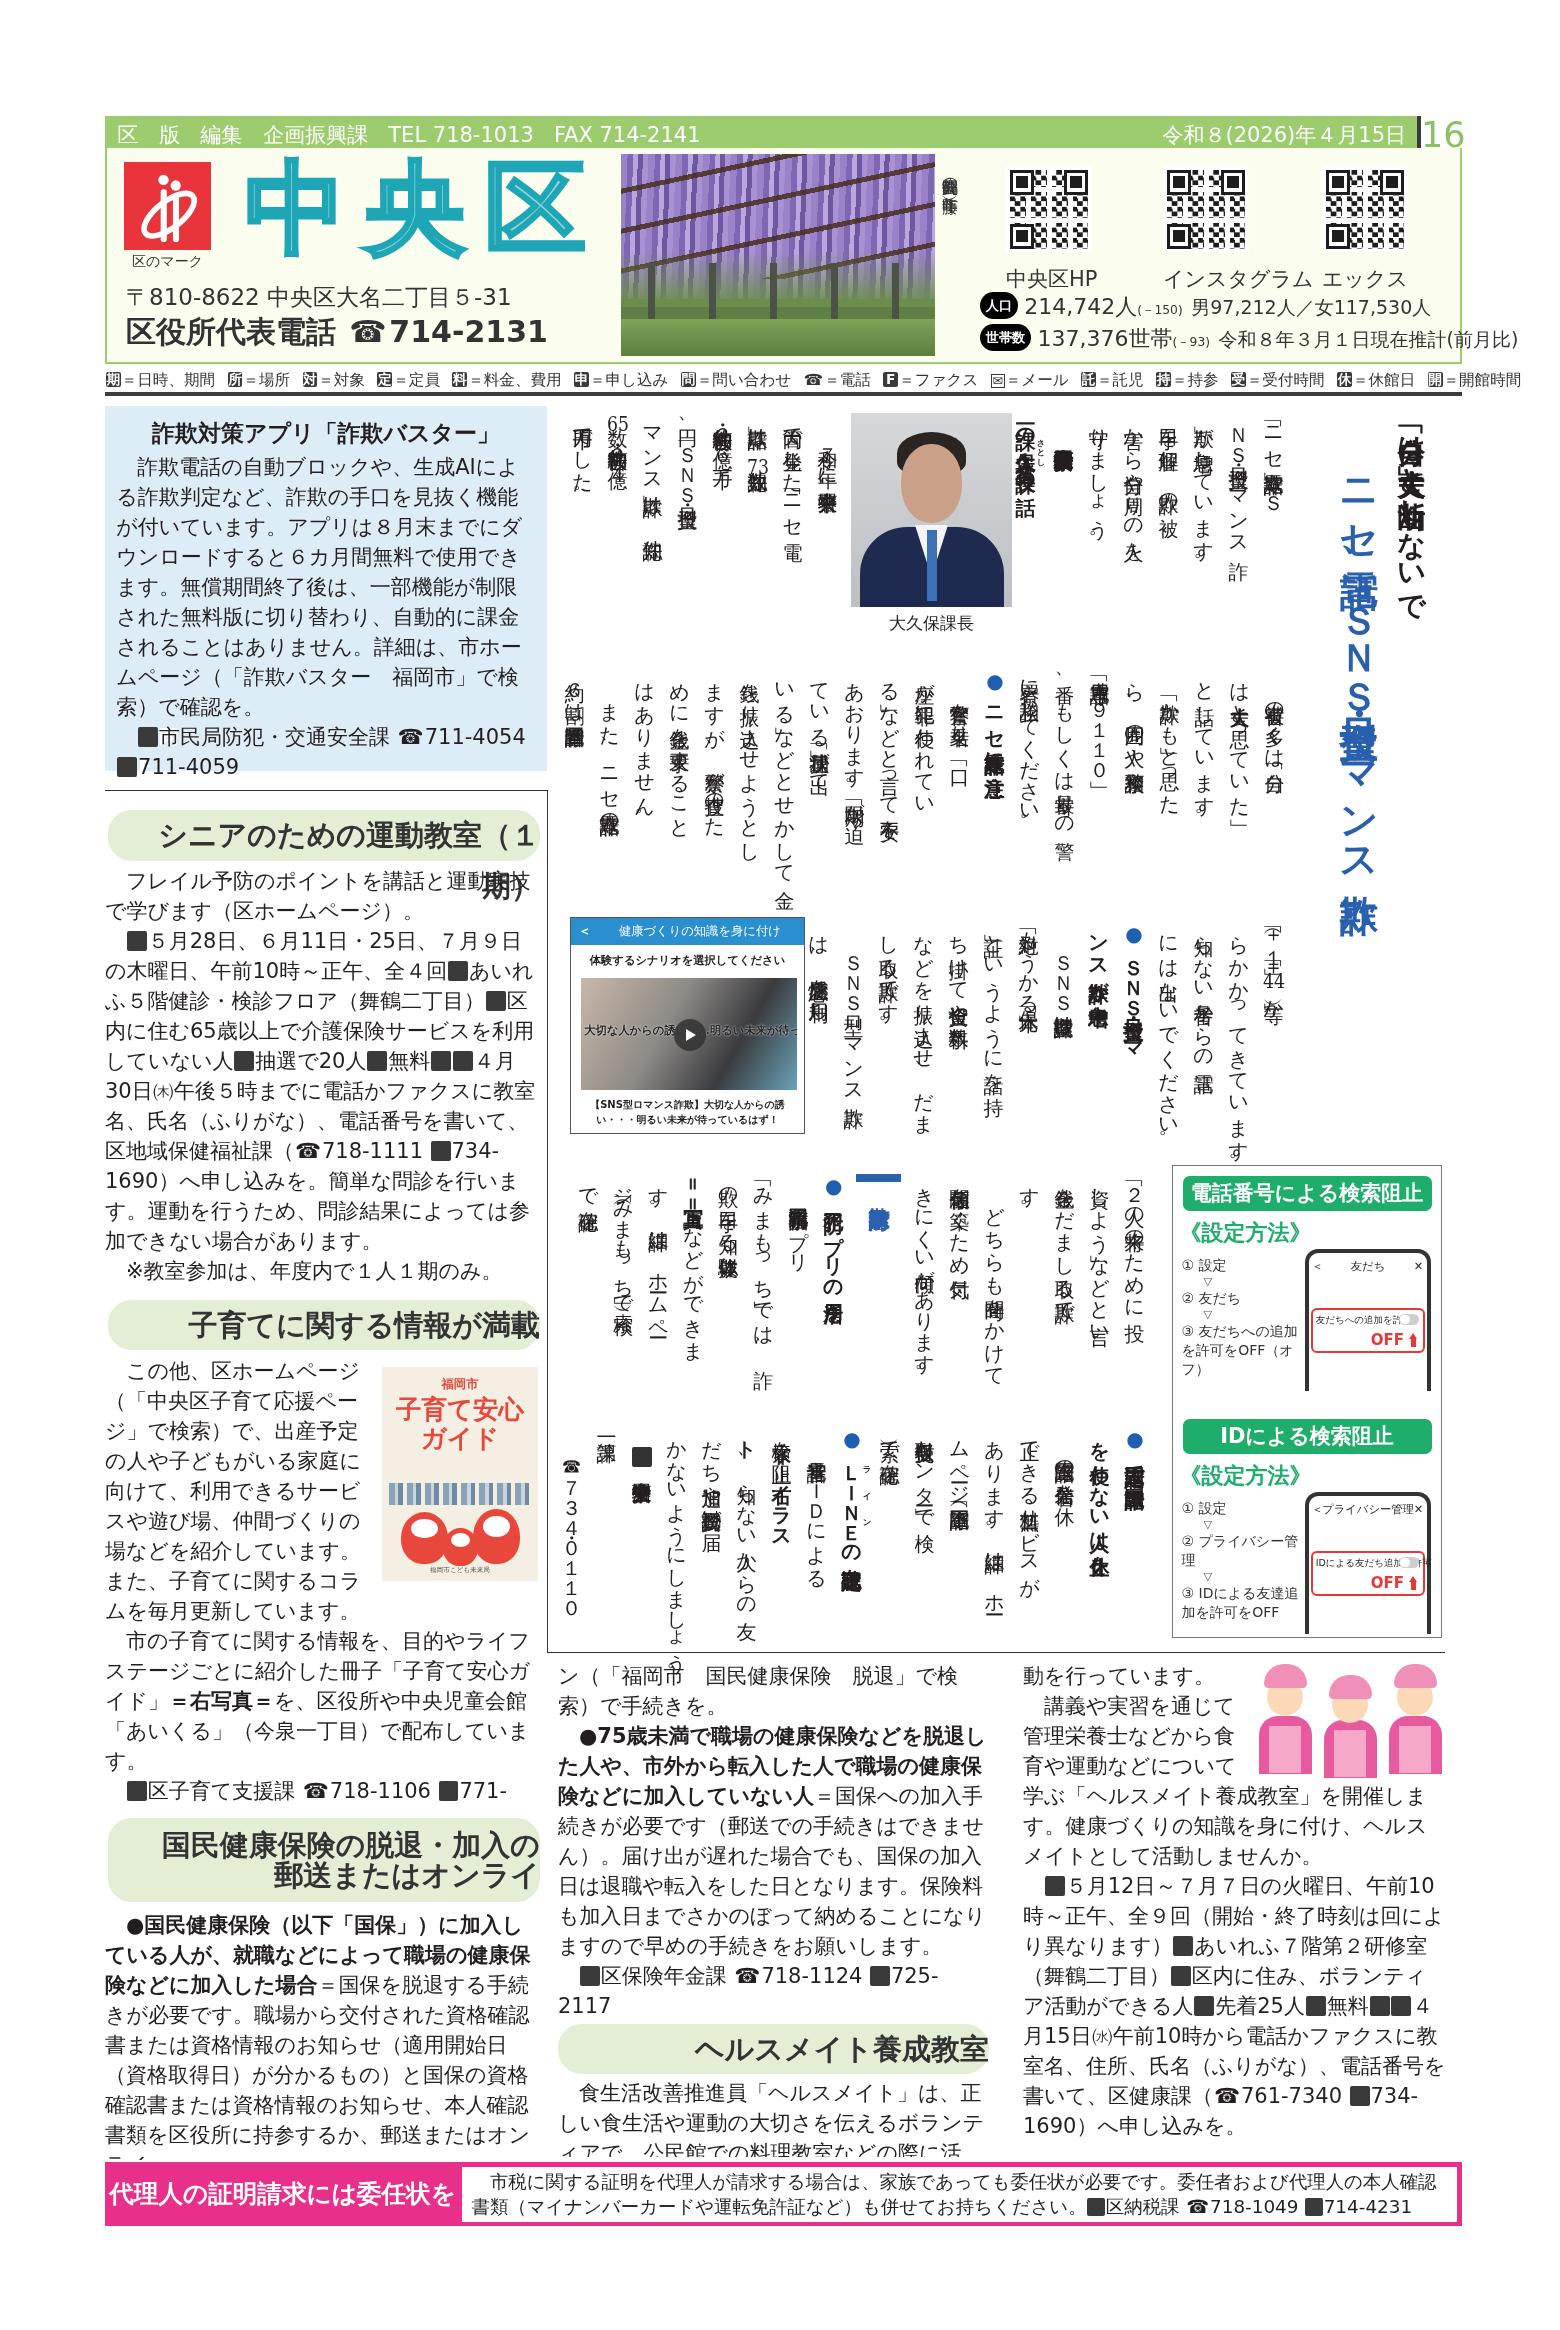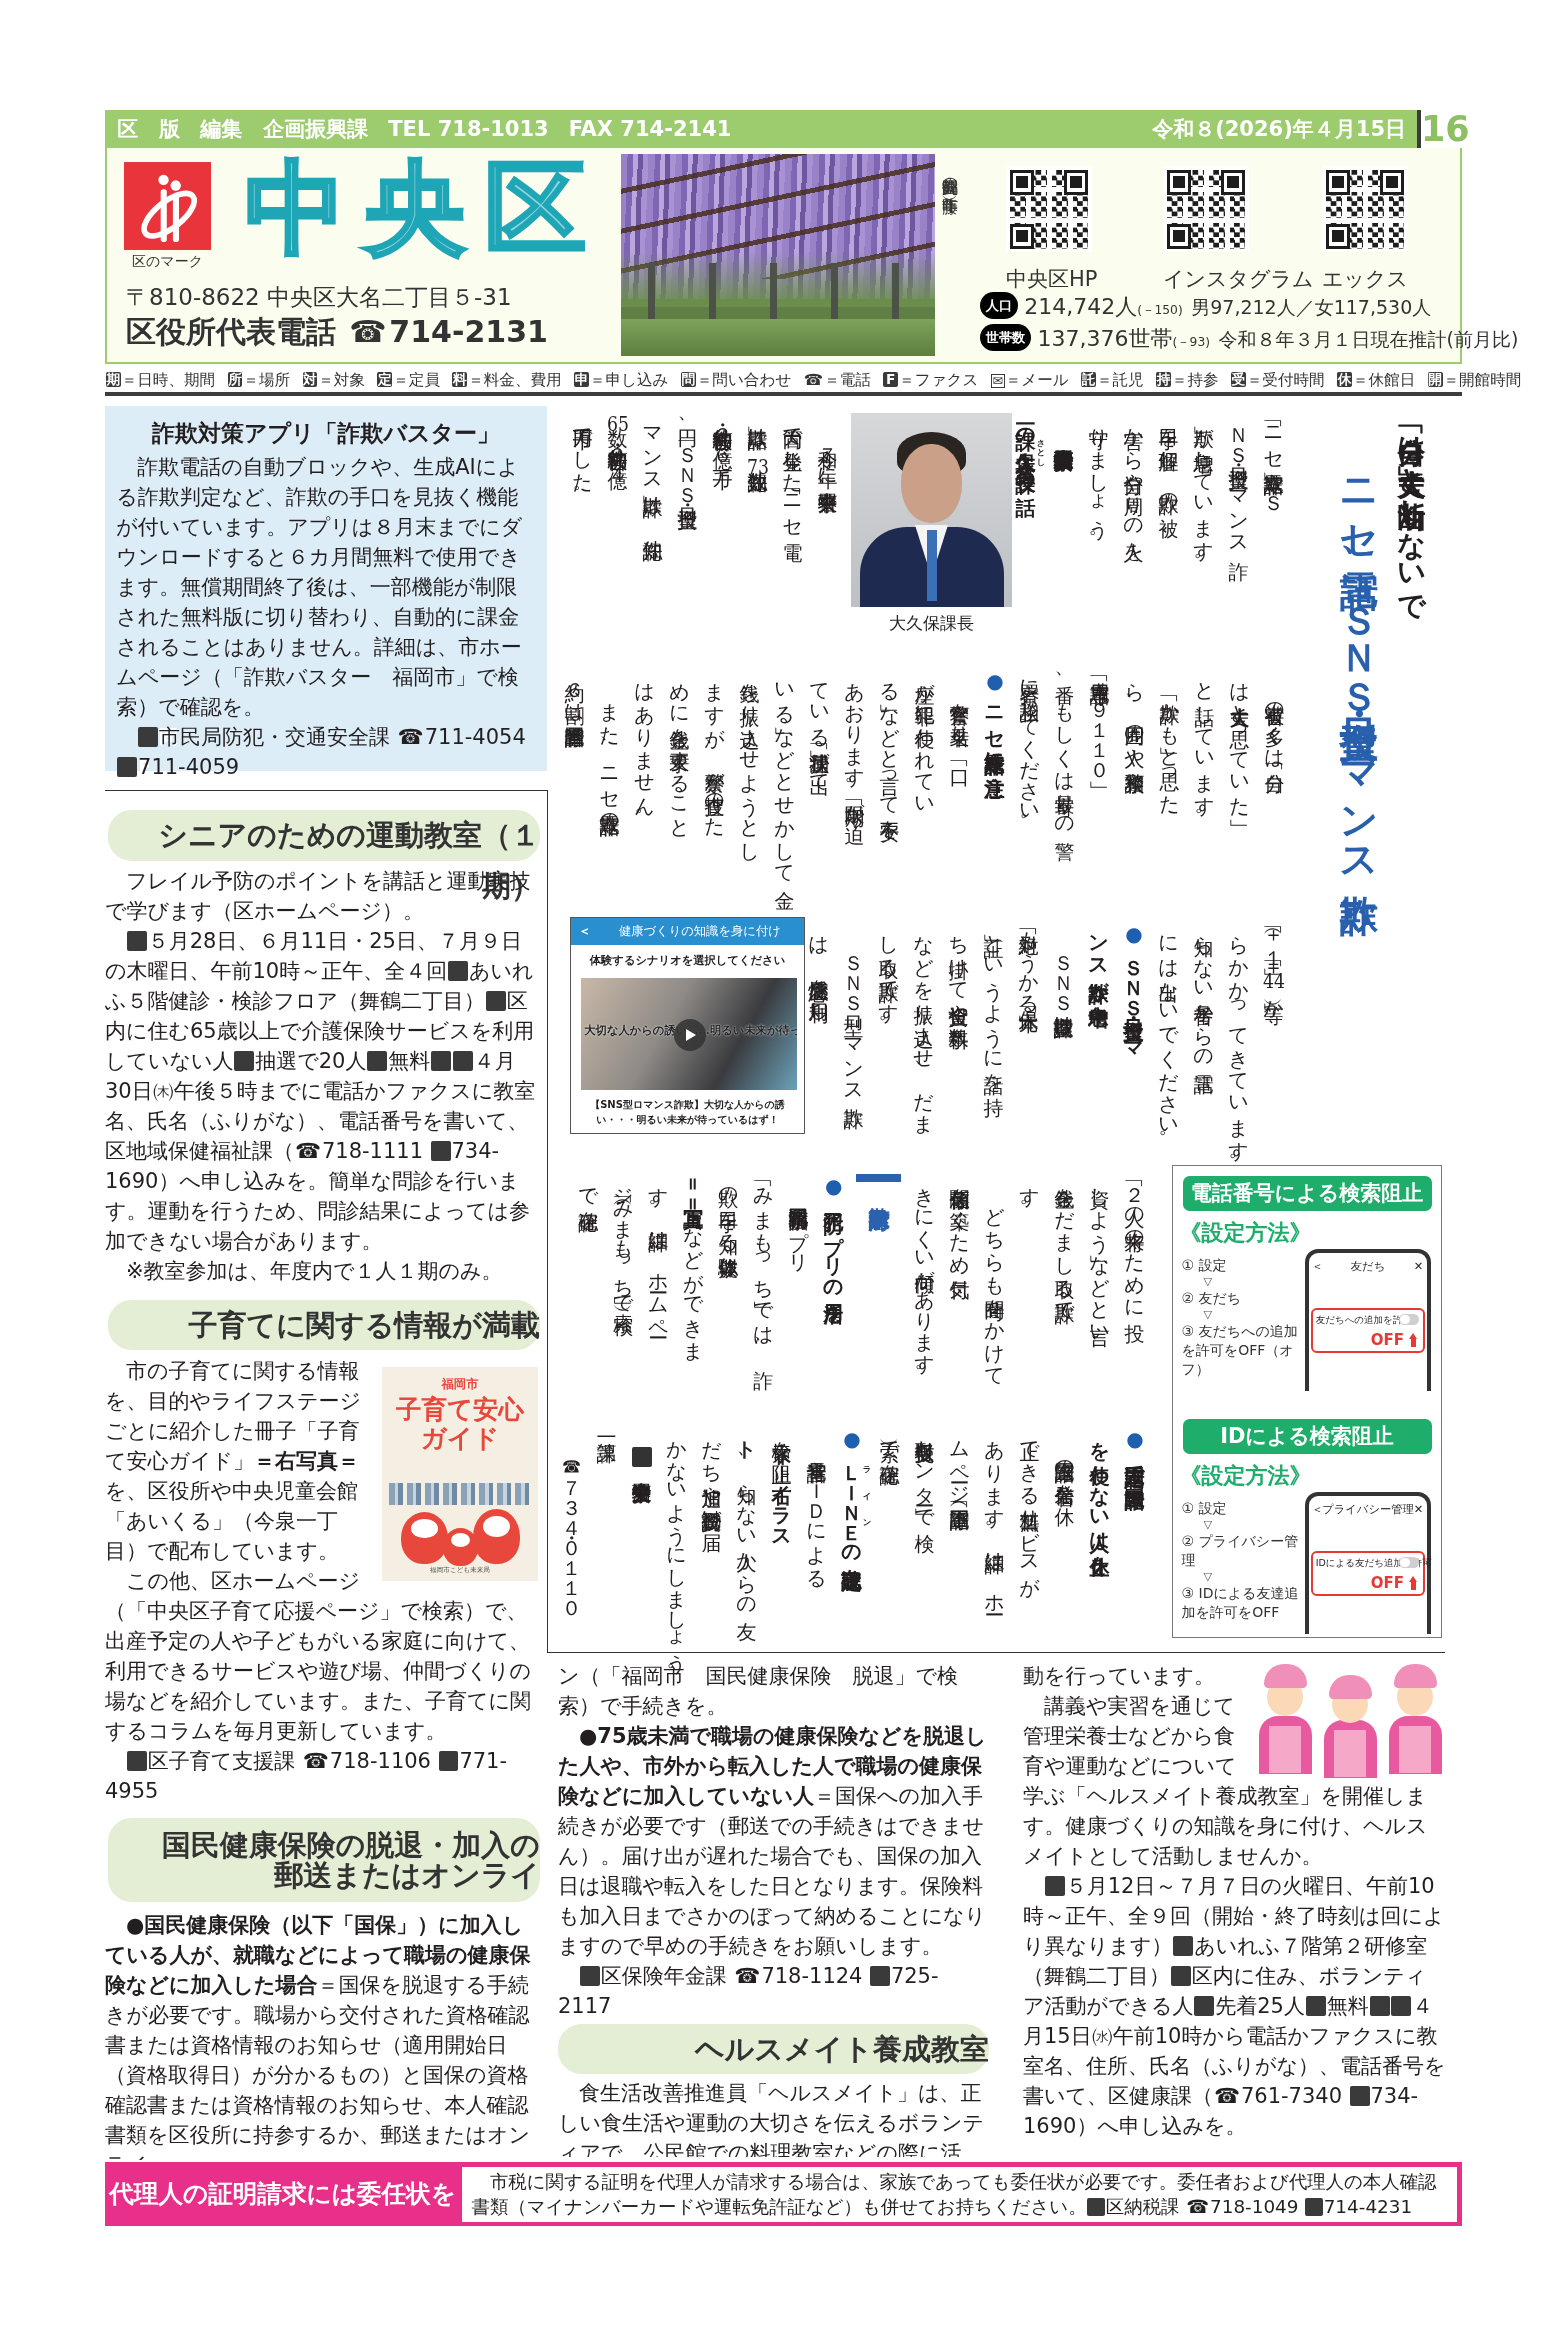--- a/index.html
+++ b/index.html
@@ -2,21 +2,21 @@
 <html lang="ja" style="font-size:7.6px"><head>
 <meta charset="utf-8">
 <style>
 *{box-sizing:border-box;}
 html,body{margin:0;padding:0;}
 body{width:1561px;height:2330px;position:relative;background:#ffffff;color:#231f20;font-family:"DejaVu Sans","Liberation Sans",sans-serif;overflow:hidden;}
 .abs{position:absolute;}
 p{margin:0;}
 
 
-#topbar{left:105px;top:110px;width:1357px;height:39px;background:#9dcc6f;color:#fff;font-weight:bold;font-size:21px;line-height:39px;padding-left:13px;}
+#topbar{left:105px;top:116px;width:1357px;height:39px;background:#9dcc6f;color:#fff;font-weight:normal;font-size:21px;line-height:39px;padding-left:13px;}
 #topbar .tb-left{position:absolute;left:12.3px;top:0;white-space:nowrap;}
 #topbar .tb-left span{margin-right:20px;}
 #topbar .tb-date{position:absolute;right:56px;top:0;white-space:nowrap;}
 #topbar .tb-page{position:absolute;right:0;top:0;width:45px;height:39px;background:#fff;border-left:4.3px solid #3b3b3b;color:#8cc063;font-size:35px;text-align:center;line-height:39px;}
 
 
 #mast{left:105px;top:148px;width:1357px;height:216px;background:#fbfdee;border:2.4px solid #9dcc6f;border-top:none;}
 #logo{left:17px;top:13.7px;width:87px;height:88px;}
 #logo-cap{left:17px;top:105px;width:87px;text-align:center;font-size:14px;color:#333;}
 #title{left:138px;top:3.8px;font-size:101px;line-height:113px;font-weight:bold;letter-spacing:19px;color:#8fd5dc;-webkit-text-stroke:3.3px #1fa6b6;white-space:nowrap;}
@@ -254,22 +254,22 @@
 <div id="child-text" class="htext">
   <div class="guide">
     <div class="g-pub">福岡市</div>
     <div class="g-title">子育て安心ガイド</div>
     <div class="g-sky"></div>
     <div class="g-dar" style="left:19px;top:145px;width:47px;height:52px"></div>
     <div class="g-dar" style="left:61px;top:161px;width:35px;height:38px"></div>
     <div class="g-dar" style="left:91px;top:142px;width:47px;height:55px"></div>
     <div class="g-foot">福岡市こども未来局</div>
   </div>
+  <p class="ind">この他、区ホームページ（「中央区子育て応援ページ」で検索）で、出産予定の人や子どもがいる家庭に向けて、利用できるサービスや遊び場、仲間づくりの場などを紹介しています。また、子育てに関するコラムを毎月更新しています。</p>
   <p class="ind"><span>市の子育てに関する情報を、目的やライフステージごとに紹介した冊子「子育て安心ガイド」</span><span class="b">＝右写真＝</span><span>を、区役所や中央児童会館「あいくる」（今泉一丁目）で配布しています。</span></p>
-  <p class="ind">この他、区ホームページ（「中央区子育て応援ページ」で検索）で、出産予定の人や子どもがいる家庭に向けて、利用できるサービスや遊び場、仲間づくりの場などを紹介しています。また、子育てに関するコラムを毎月更新しています。</p>
   <p class="ind"><span class="bdg">問</span><span>区子育て支援課 </span><span class="telg">☎</span><span>718-1106 </span><span class="bdg">F</span><span>771-4955</span></p>
 </div>
 
 <div id="nhi-pill" class="pill">
     <div>国民健康保険の脱退・加入の</div>
     <div>郵送またはオンライ</div>
   </div>
 <div id="nhi-text" class="htext">
   <p class="ind"><span class="b">●国民健康保険（以下「国保」）に加入している人が、就職などによって職場の健康保険などに加入した場合</span><span>＝国保を脱退する手続きが必要です。職場から交付された資格確認書または資格情報のお知らせ（適用開始日（資格取得日）が分かるもの）と国保の資格確認書または資格情報のお知らせ、本人確認書類を区役所に持参するか、郵送またはオンライ</span></p>
 </div>

